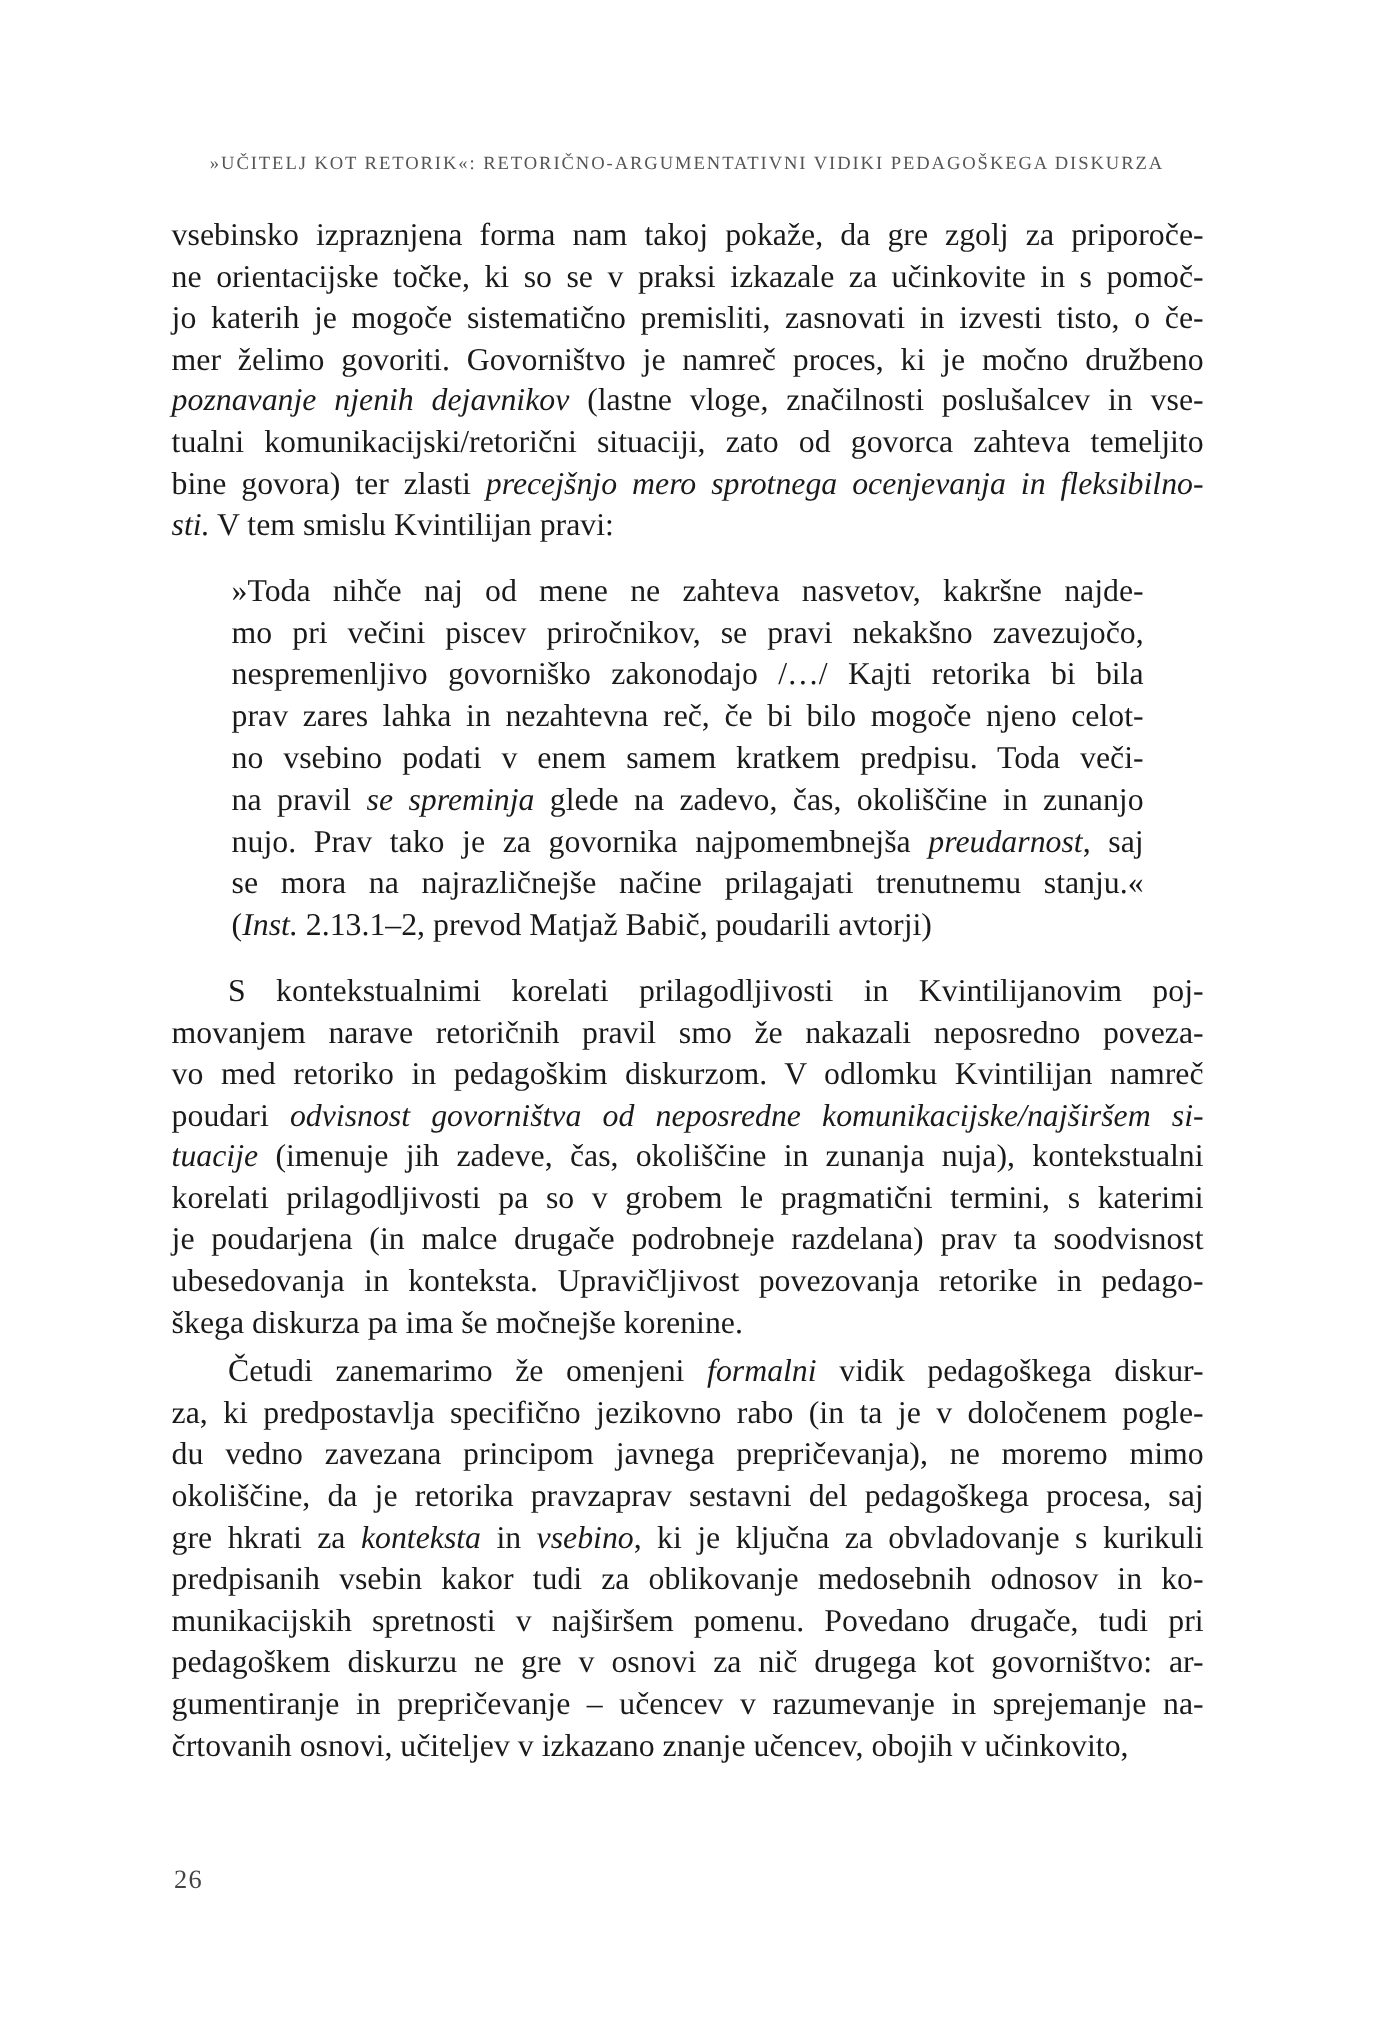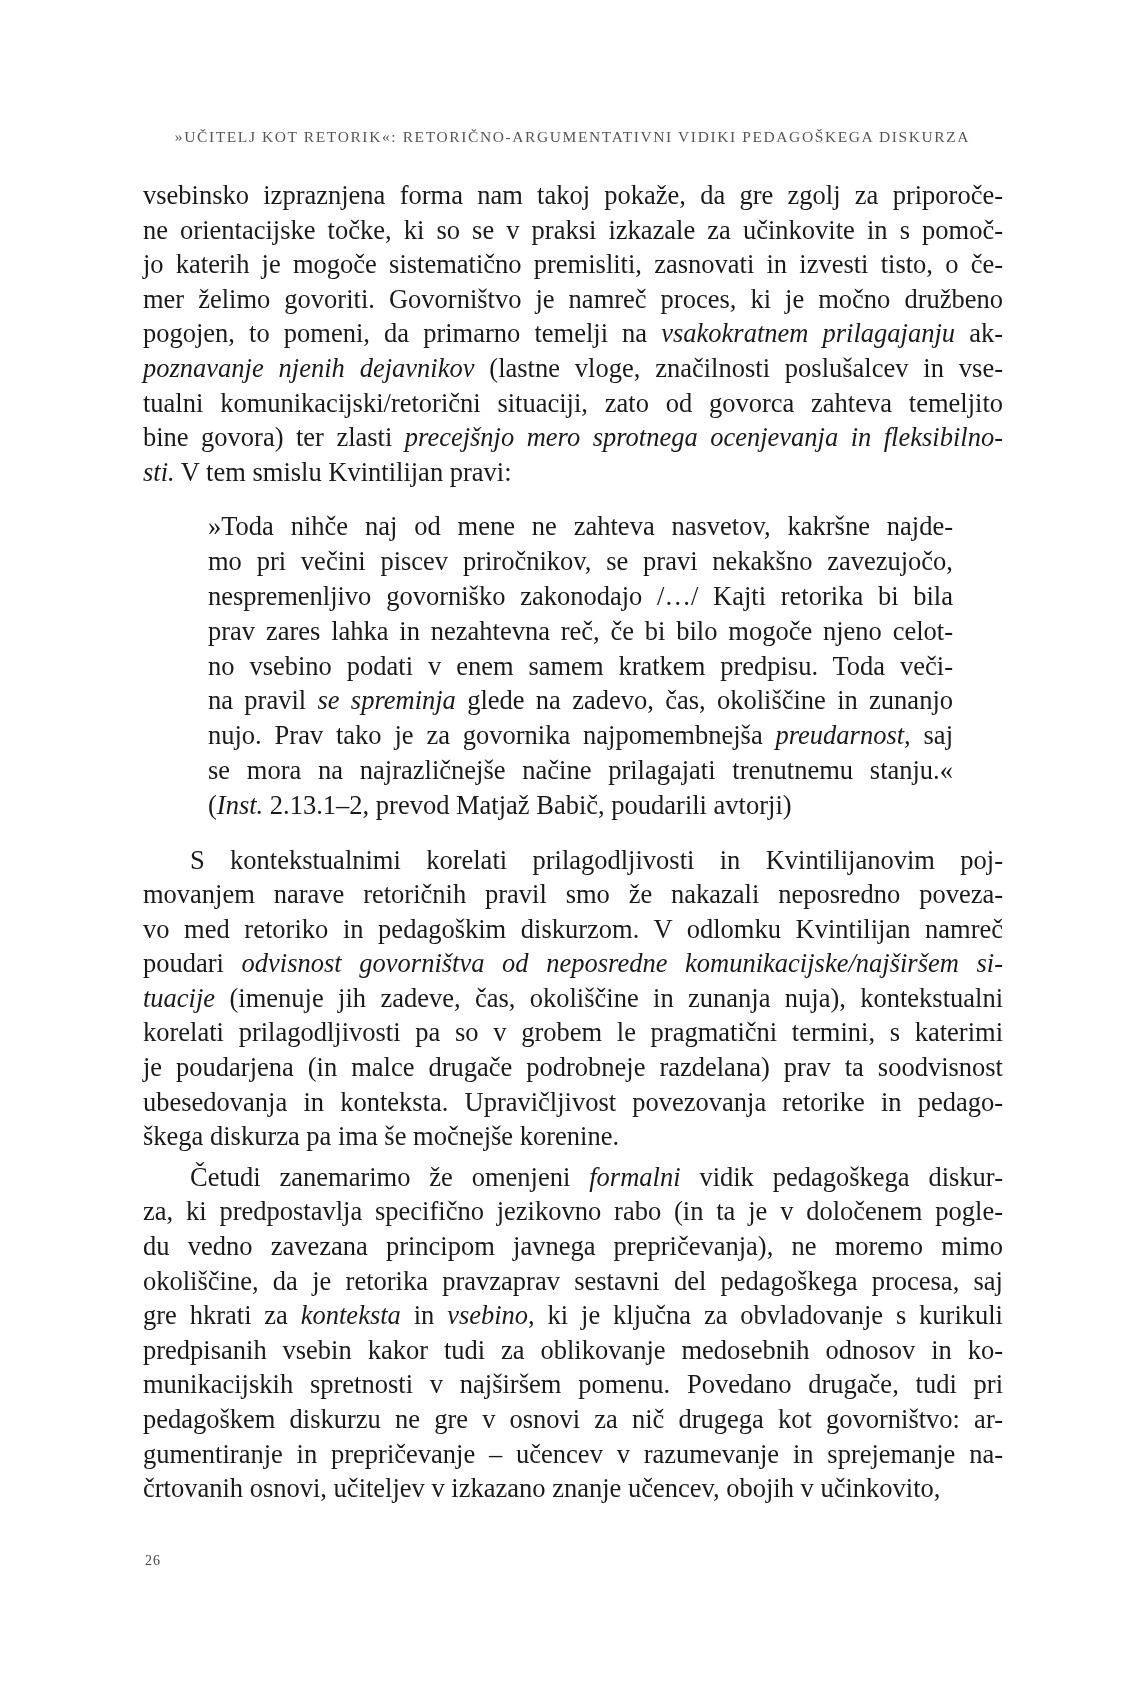--- a/index.html
+++ b/index.html
@@ -2,41 +2,40 @@
 <html><head>
 <meta charset="utf-8">
 <style>
   html, body { margin:0; padding:0; background:#ffffff; }
   body { width:1145px; height:1684px; position:relative; overflow:hidden;
          font-family:"Liberation Serif","DejaVu Serif",serif; color:#1a1a1a; }
   .running-head { position:absolute; top:128px; left:0; width:1145px; text-align:center;
          font-size:15.5px; letter-spacing:1.6px; color:#555555; }
   .page { position:absolute; top:178px; left:143px; width:860px; }
   p { margin:0; font-size:26.5px; line-height:34.6px; text-align:justify; hyphens:manual; }
-  .quote { margin:20px 50px 20px 65px; }
+  .quote { margin:20px 50px 20px 50px; }
   .quote p { font-size:26.5px; line-height:34.8px; }
   .para-gap { height:6px; }
   em { font-style:italic; }
   .line { display:block; text-align:justify; text-align-last:justify; white-space:nowrap; }
   .line.last { text-align-last:left; }
-  .folio { position:absolute; top:1553px; left:145px; font-size:14px; color:#444444; letter-spacing:1px; }
+  .folio { position:absolute; top:1553px; left:145px; font-size:22px; color:#444444; letter-spacing:1px; }
 </style>
 </head>
 <body>
 
 <div class="running-head">»UČITELJ KOT RETORIK«: RETORIČNO-ARGUMENTATIVNI VIDIKI PEDAGOŠKEGA DISKURZA</div>
 
 <div class="page">
   <div id="para-0">
       <p>
         <span class="line"><span>vsebinsko izpraznjena forma nam takoj pokaže, da gre zgolj za priporoče-</span></span>
         <span class="line"><span>ne orientacijske točke, ki so se v praksi izkazale za učinkovite in s pomoč-</span></span>
         <span class="line"><span>jo katerih je mogoče sistematično premisliti, zasnovati in izvesti tisto, o če-</span></span>
         <span class="line"><span>mer želimo govoriti. Govorništvo je namreč proces, ki je močno družbeno</span></span>
-        <span class="line"><span>pogojen, to pomeni, da primarno temelji na </span><em>vsakokratnem prilagajanju</em><span> ak-</span></span>
         <span class="line"><em>poznavanje njenih dejavnikov</em><span> (lastne vloge, značilnosti poslušalcev in vse-</span></span>
         <span class="line"><span>tualni komunikacijski/retorični situaciji, zato od govorca zahteva temeljito</span></span>
         <span class="line"><span>bine govora) ter zlasti </span><em>precejšnjo mero sprotnega ocenjevanja in fleksibilno-</em></span>
         <span class="line last"><em>sti.</em><span> V tem smislu Kvintilijan pravi:</span></span>
       </p>
     </div>
   <div id="para-1" class="quote">
       <p>
         <span class="line"><span>»Toda nihče naj od mene ne zahteva nasvetov, kakršne najde-</span></span>
         <span class="line"><span>mo pri večini piscev priročnikov, se pravi nekakšno zavezujočo,</span></span>

